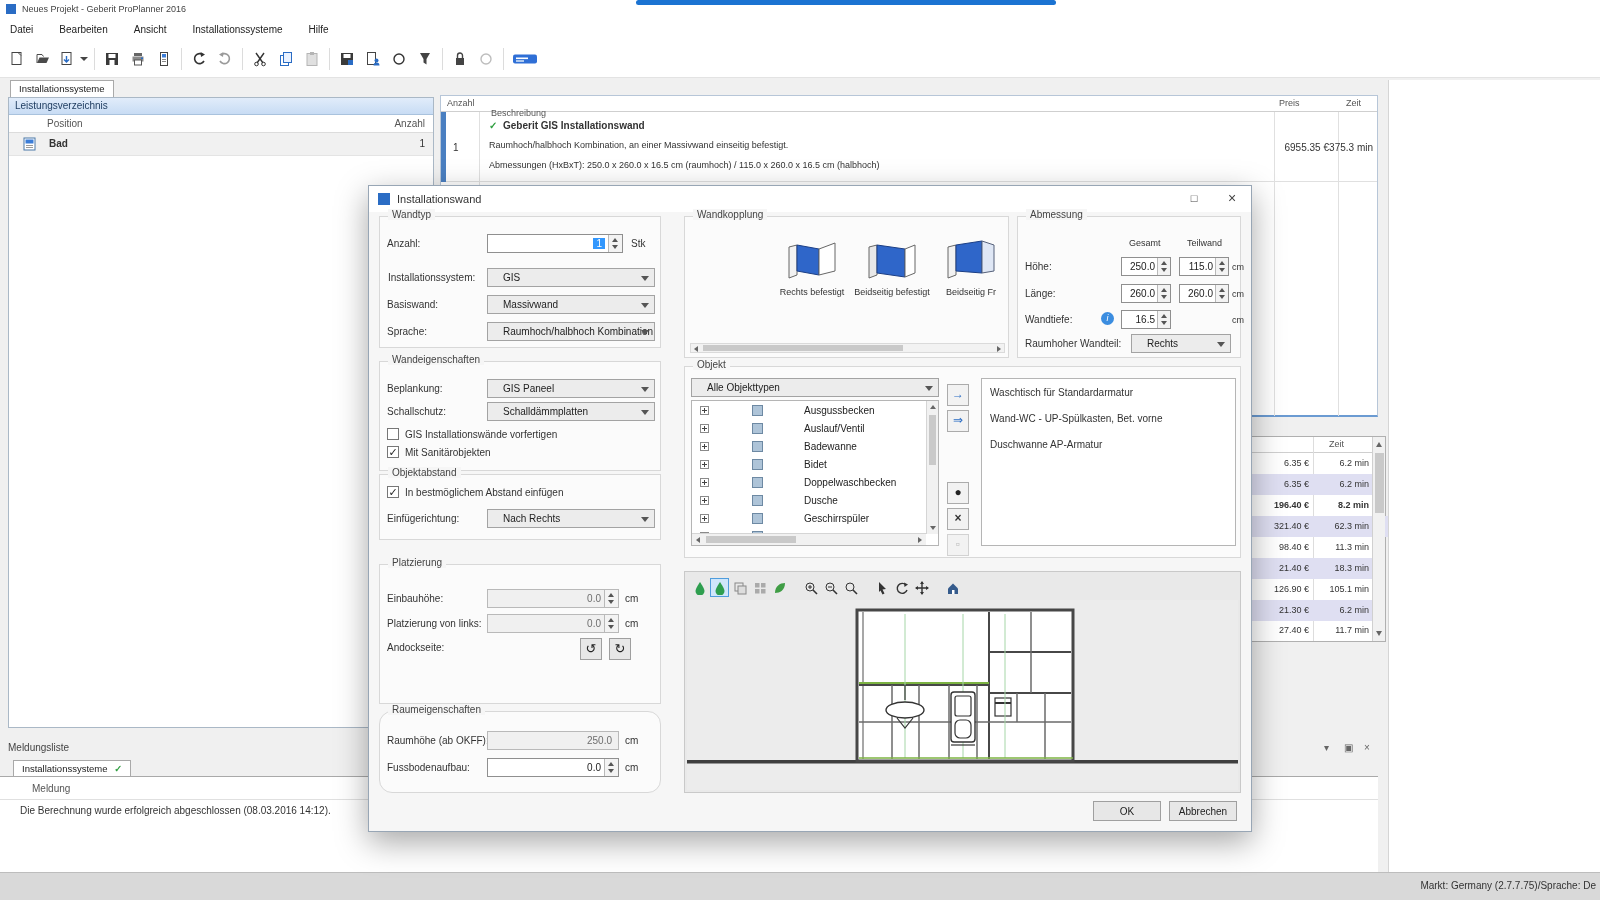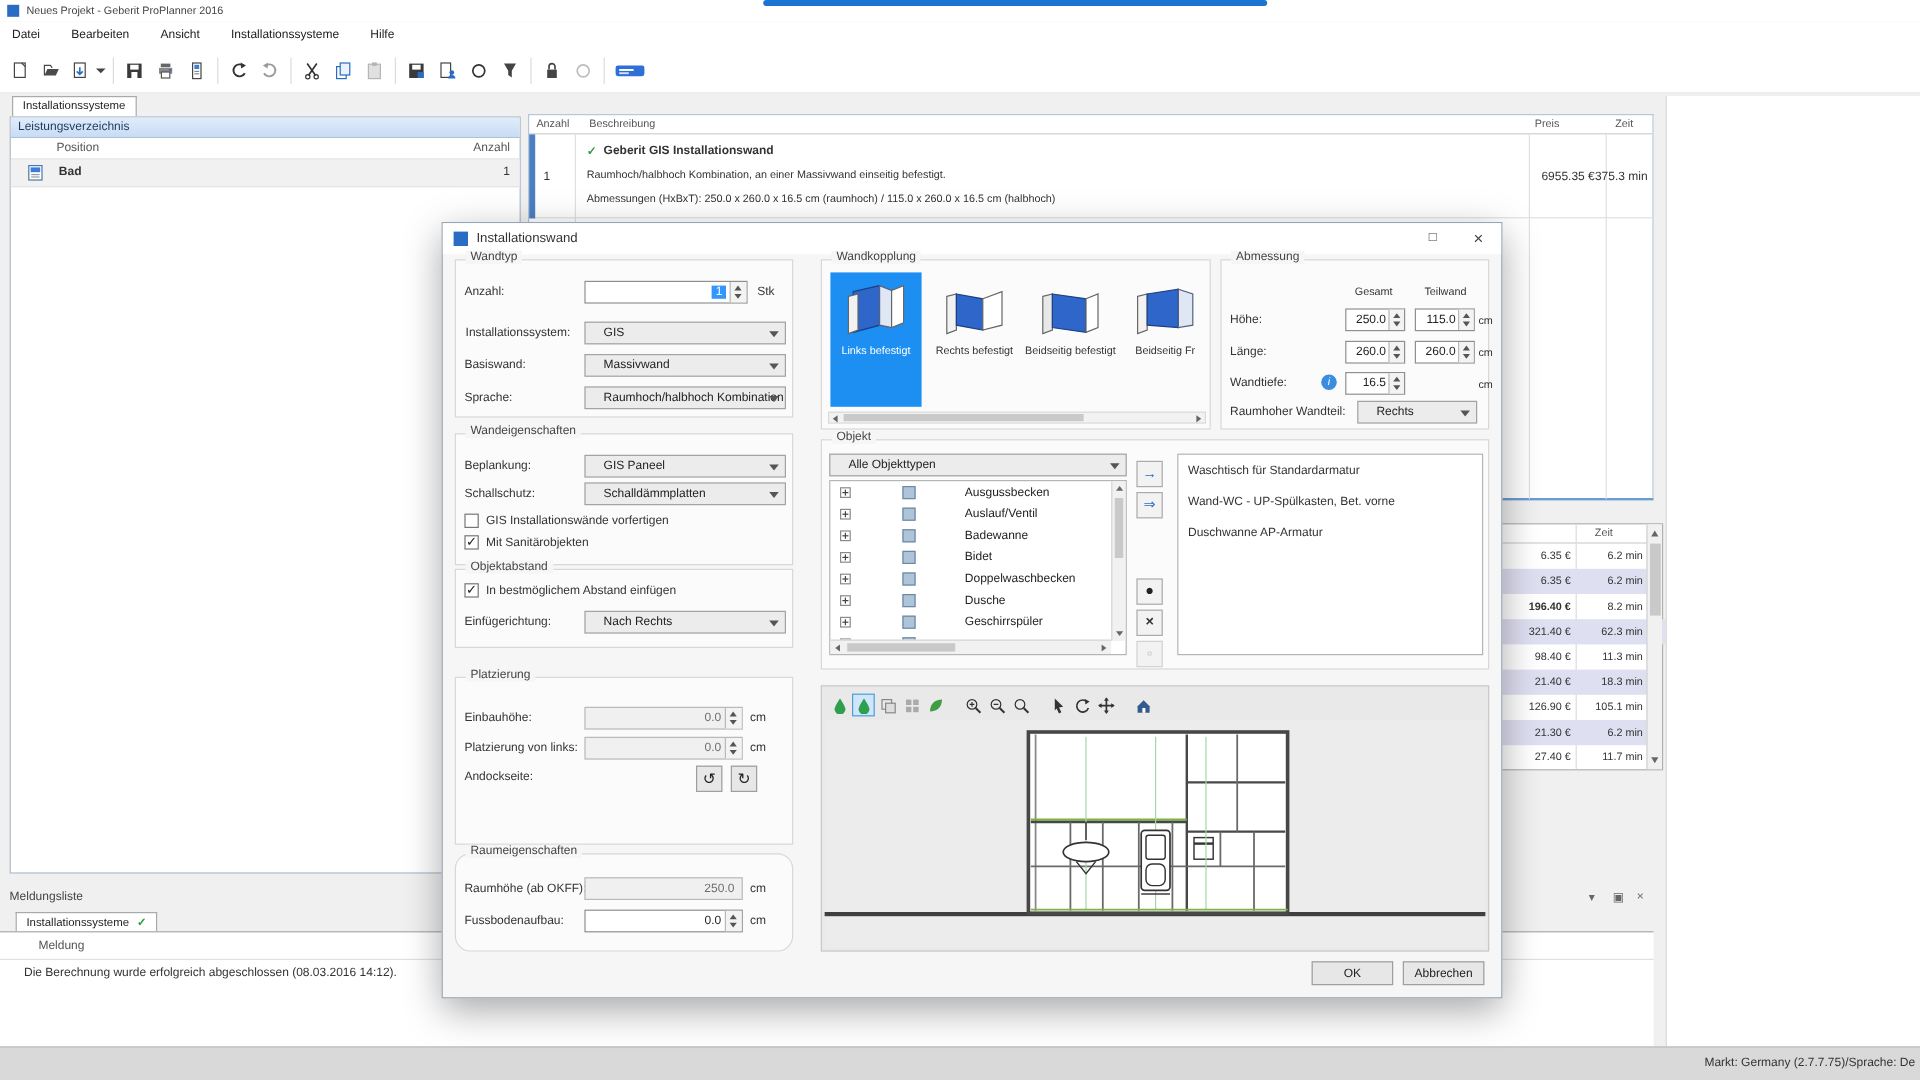--- a/index.html
+++ b/index.html
@@ -213,21 +213,21 @@
             <rect x="3" y="10" width="7" height="1" fill="#999"></rect>
           </svg></span>
       <span class="lbl" style="left:40px;top:5px;font-weight:bold;">Bad</span>
       <span class="lbl" style="right:8px;top:5px;">1</span>
     </div>
   </div>
 
   <div class="panel" style="left:440px;top:95px;width:938px;height:322px;border-color:#b7c6d8;border-bottom:2px solid #6b9bd2;">
     <div class="abs" style="left:0;top:0;width:936px;height:16px;border-bottom:1px solid #cfcfcf;">
       <span class="lbl small" style="left:6px;top:2px;color:#555;">Anzahl</span>
-      <span class="lbl small" style="left:50px;top:2px;color:#555;">Beschreibung</span>
+      <span class="lbl small" style="left:50px;top:12px;color:#555;">Beschreibung</span>
       <span class="lbl small" style="left:838px;top:2px;color:#555;">Preis</span>
       <span class="lbl small" style="left:905px;top:2px;color:#555;">Zeit</span>
     </div>
     <div class="abs" style="left:38px;top:16px;width:1px;height:304px;background:#e0e0e0;"></div>
     <div class="abs" style="left:833px;top:16px;width:1px;height:304px;background:#e0e0e0;"></div>
     <div class="abs" style="left:897px;top:16px;width:1px;height:304px;background:#e0e0e0;"></div>
     <div class="abs" style="left:0;top:16px;width:936px;height:70px;border-bottom:1px solid #e0e0e0;">
       <div class="abs" style="left:0;top:0;width:5px;height:70px;background:#4a7fc1;"></div>
       <span class="lbl" style="left:12px;top:30px;">1</span>
       <span class="lbl" style="left:48px;top:8px;color:#2e9e3f;font-weight:bold;">✓</span>
@@ -247,21 +247,21 @@
     <div class="abs" style="left:0;top:16px;width:122px;height:21px;">
         <span class="lbl small" style="left:0;top:5px;width:58px;text-align:right;">6.35 €</span>
         <span class="lbl small" style="left:62px;top:5px;width:56px;text-align:right;">6.2 min</span>
       </div>
     <div class="abs" style="left:0;top:37px;width:122px;height:21px;background:#dfdff2;">
         <span class="lbl small" style="left:0;top:5px;width:58px;text-align:right;">6.35 €</span>
         <span class="lbl small" style="left:62px;top:5px;width:56px;text-align:right;">6.2 min</span>
       </div>
     <div class="abs" style="left:0;top:58px;width:122px;height:21px;">
         <span class="lbl small" style="left:0;top:5px;width:58px;text-align:right;font-weight:bold;">196.40 €</span>
-        <span class="lbl small" style="left:62px;top:5px;width:56px;text-align:right;font-weight:normal;">8.2 min</span>
+        <span class="lbl small" style="left:62px;top:5px;width:56px;text-align:right;font-weight:bold;">8.2 min</span>
       </div>
     <div class="abs" style="left:0;top:79px;width:138px;height:21px;background:#dfdff2;">
         <span class="lbl small" style="left:0;top:5px;width:58px;text-align:right;">321.40 €</span>
         <span class="lbl small" style="left:62px;top:5px;width:56px;text-align:right;">62.3 min</span>
       </div>
     <div class="abs" style="left:0;top:100px;width:122px;height:21px;">
         <span class="lbl small" style="left:0;top:5px;width:58px;text-align:right;">98.40 €</span>
         <span class="lbl small" style="left:62px;top:5px;width:56px;text-align:right;">11.3 min</span>
       </div>
     <div class="abs" style="left:0;top:121px;width:122px;height:21px;background:#dfdff2;">
@@ -403,29 +403,20 @@
     <span class="lbl" style="left:256px;top:549px;">cm</span>
     <span class="lbl" style="left:18px;top:576px;">Fussbodenaufbau:</span>
     <div class="nfield" style="left:118px;top:572px;width:132px;">
       <span class="nval">0.0</span>
       <span class="spin"></span>
     </div>
     <span class="lbl" style="left:256px;top:576px;">cm</span>
 
     <div class="gb" style="left:315px;top:30px;width:325px;height:142px;">
       <span class="leg">Wandkopplung</span>
-      <div class="tile sel" style="left:7px;top:10px;">
-        <svg width="54" height="46">
-            <polygon points="8,8 30,3 30,36 8,42" fill="#2f66c9" stroke="#1c3f85"></polygon>
-            <polygon points="4,12 12,10 12,40 4,43" fill="#f2f2f2" stroke="#666"></polygon>
-            <polygon points="30,3 40,7 40,38 30,36" fill="#dfe7f5" stroke="#55617a"></polygon>
-            <polygon points="40,7 50,3 50,34 40,38" fill="#fff" stroke="#666"></polygon>
-          </svg>
-        <div class="cap">Links befestigt</div>
-      </div>
       <div class="tile" style="left:89px;top:10px;">
         <svg width="54" height="46">
             <polygon points="4,12 12,10 12,40 4,43" fill="#f2f2f2" stroke="#666"></polygon>
             <polygon points="12,10 34,14 34,40 12,36" fill="#2f66c9" stroke="#1c3f85"></polygon>
             <polygon points="34,14 50,8 50,36 34,40" fill="#fff" stroke="#666"></polygon>
           </svg>
         <div class="cap">Rechts befestigt</div>
       </div>
       <div class="tile" style="left:169px;top:10px;">
         <svg width="54" height="46">

